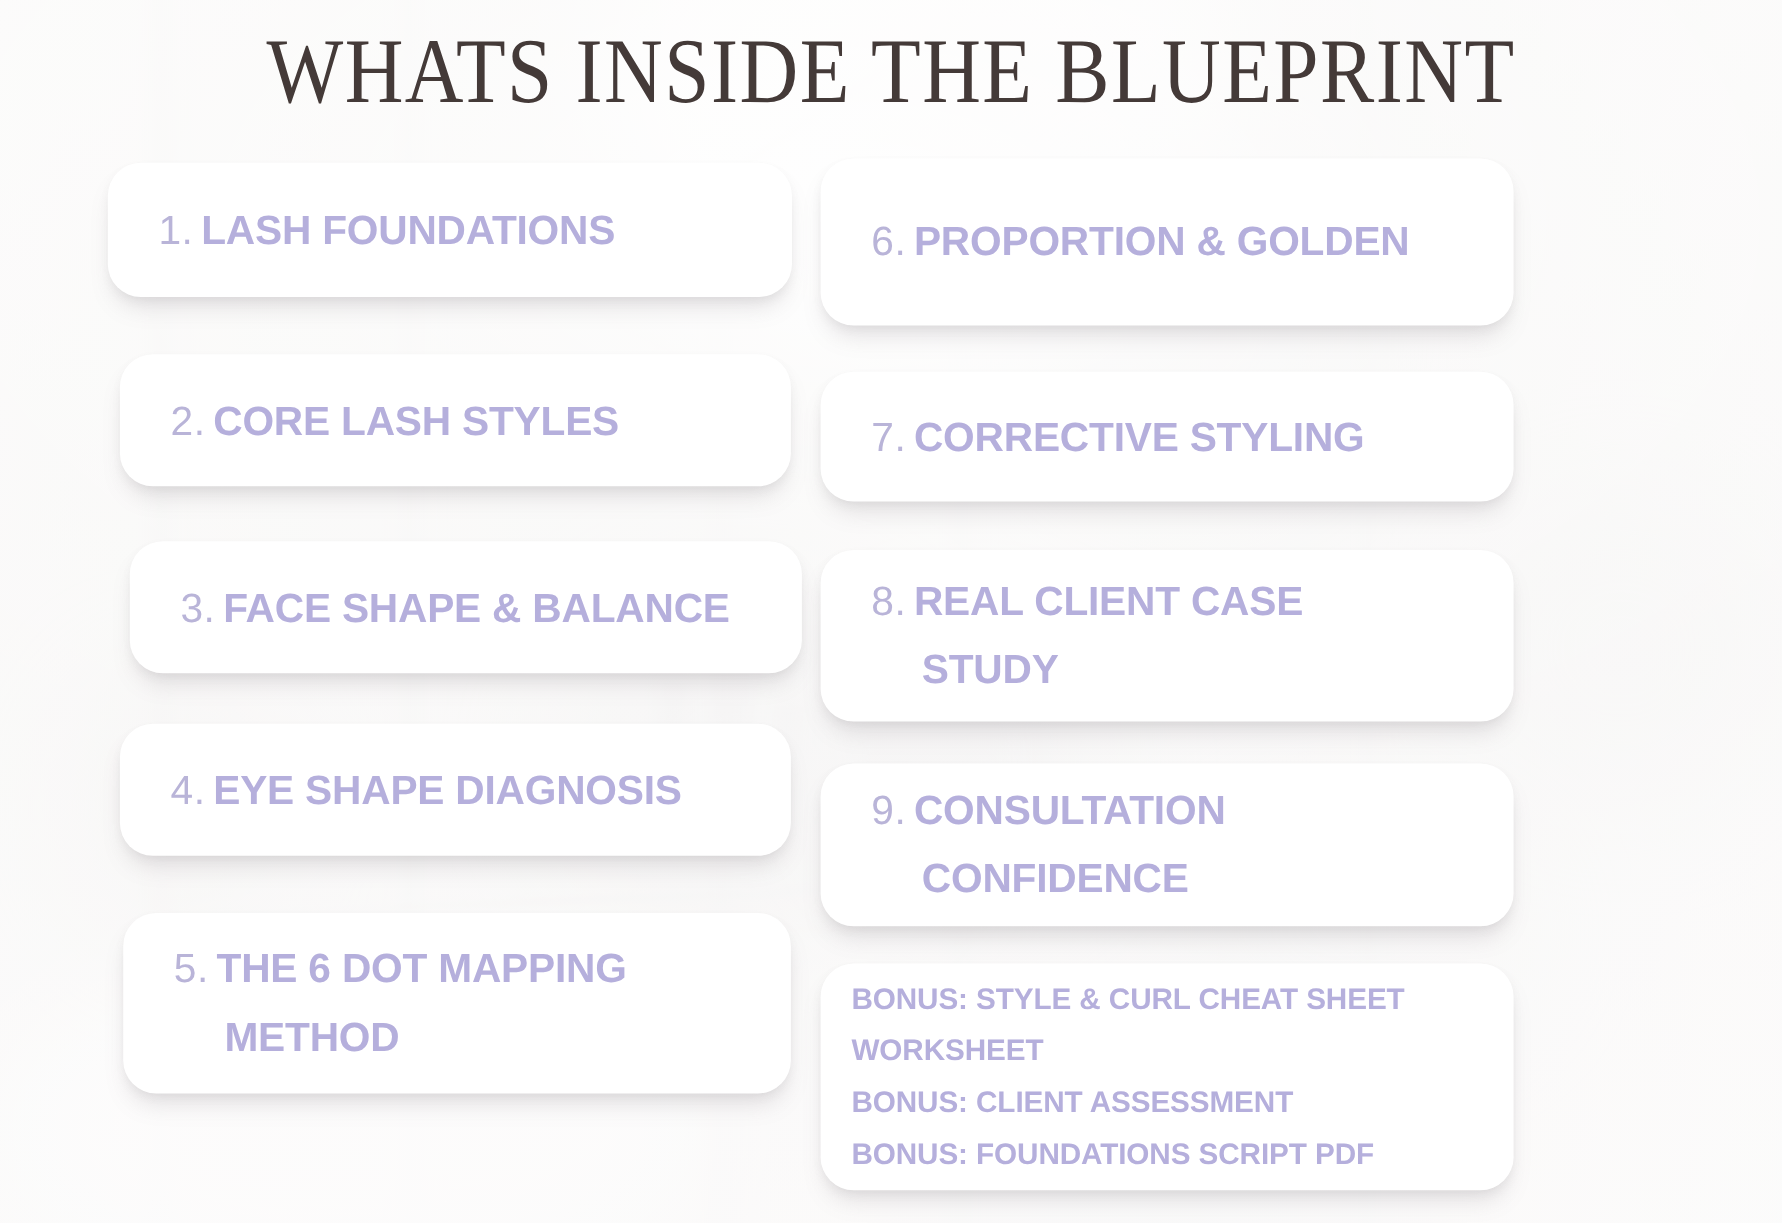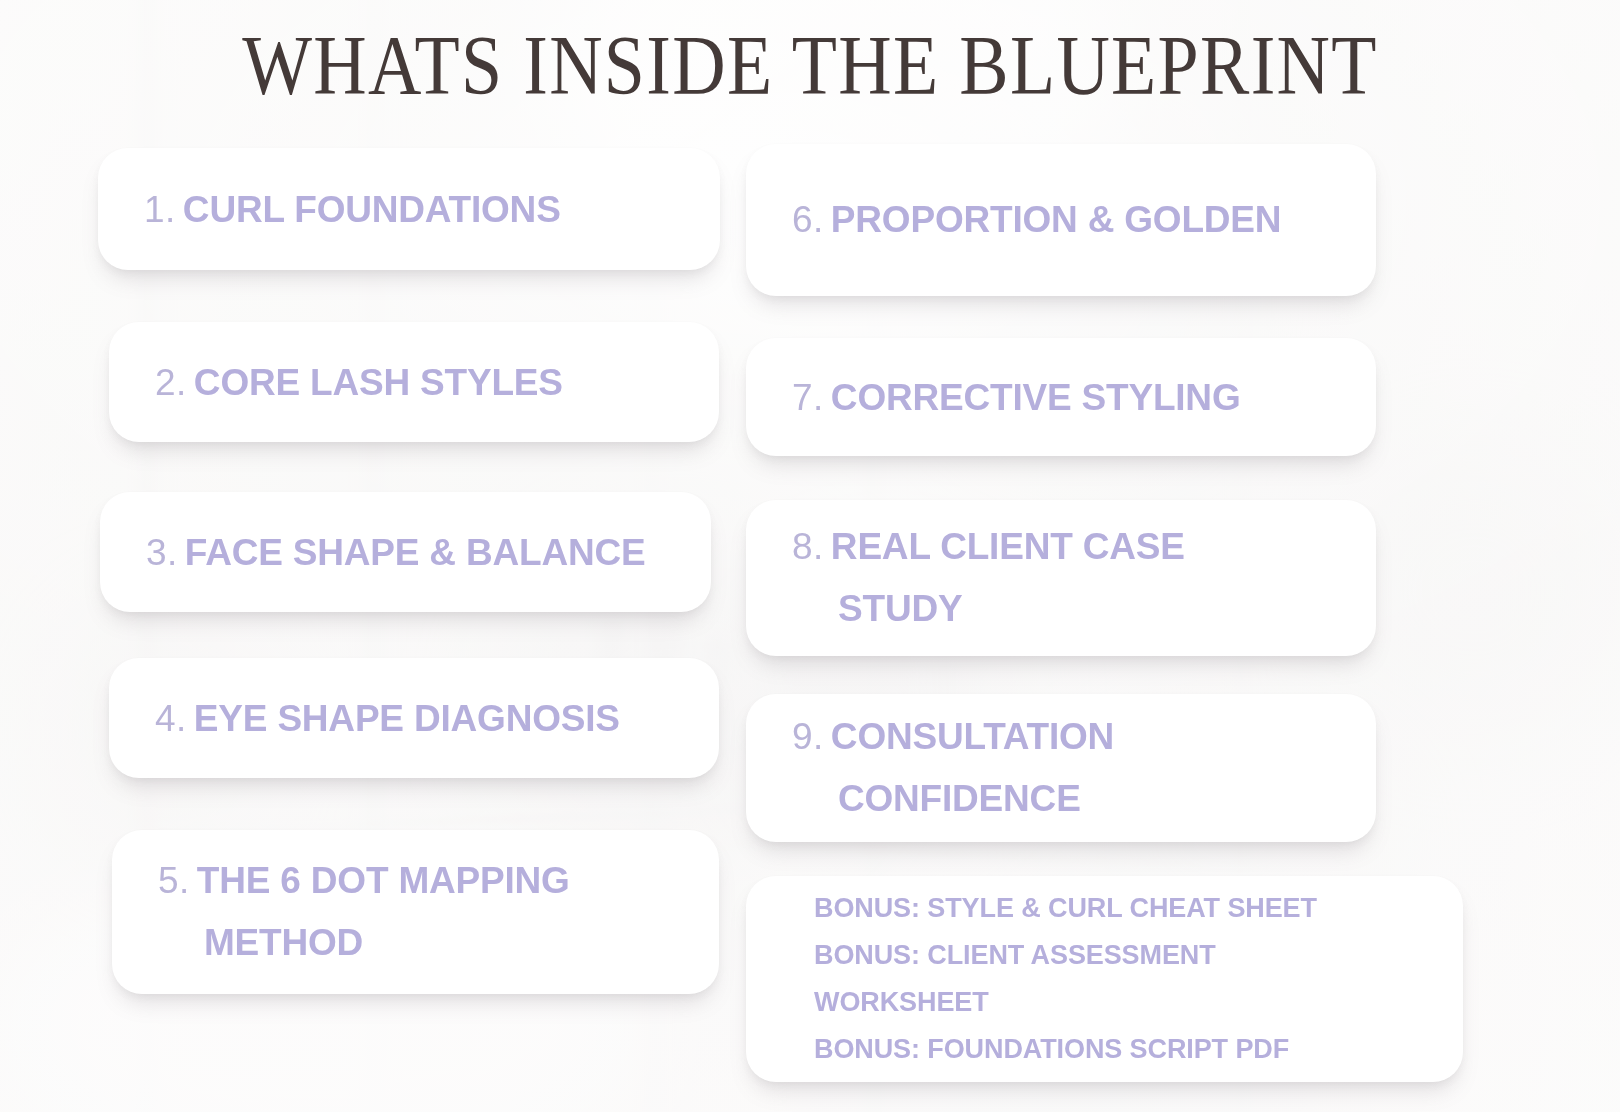--- a/index.html
+++ b/index.html
@@ -148,30 +148,30 @@
   }
 
   
   .card-body { padding-left:46px; padding-right:20px; }
   .card-body .card-text { margin-left:0; }
   .wrap2 .line2 { display:block; padding-left:46px; }
 
   
   #card-1 { width:622px; height:122px; margin-left:0;  margin-bottom:52px; }
   #card-2 { width:610px; height:120px; margin-left:11px; margin-bottom:50px; }
-  #card-3 { width:611px; height:120px; margin-left:2px; margin-bottom:46px; }
+  #card-3 { width:611px; height:120px; margin-left:20px; margin-bottom:46px; }
   #card-4 { width:610px; height:120px; margin-left:11px; margin-bottom:52px; }
   #card-5 { width:607px; height:164px; margin-left:14px; }
 
   
   #card-6 { width:630px; height:152px; margin-left:0; margin-bottom:42px; }
   #card-7 { width:630px; height:118px; margin-left:0; margin-bottom:44px; }
   #card-8 { width:630px; height:156px; margin-left:0; margin-bottom:38px; }
   #card-9 { width:630px; height:148px; margin-left:0; margin-bottom:34px; }
-  #card-bonus { width:717px; height:206px; margin-left:0; align-items:center;padding-left:40px; }
+  #card-bonus { width:630px; height:206px; margin-left:0; align-items:center; }
 
   #card-6 .card-text, #card-8 .card-text, #card-9 .card-text { line-height:62px; }
   #card-5 .card-text { line-height:62px; }
 
   
   .bonus-body { padding-left:28px; padding-right:18px; }
   .bonus-line {
     display:block;
     font-weight:700;
     font-size:27px;
@@ -219,21 +219,21 @@
     <div class="streak s5"></div>
   </div>
   <div id="bg-fog"></div>
 
   <h1 id="page-title">WHATS INSIDE THE BLUEPRINT</h1>
 
   <div class="column" id="col-left">
 
     <div class="card" id="card-1">
       <div class="card-body">
-        <span class="card-text"><span class="card-num">1.</span><span>CURL FOUNDATIONS</span></span>
+        <span class="card-text"><span class="card-num">1.</span><span>LASH FOUNDATIONS</span></span>
       </div>
     </div>
 
     <div class="card" id="card-2">
       <div class="card-body">
         <span class="card-text"><span class="card-num">2.</span><span>CORE LASH STYLES</span></span>
       </div>
     </div>
 
     <div class="card" id="card-3">
@@ -278,21 +278,21 @@
 
     <div class="card wrap2" id="card-9">
       <div class="card-body">
         <span class="card-text"><span class="card-num">9.</span><span>CONSULTATION</span><span class="line2">CONFIDENCE</span></span>
       </div>
     </div>
 
     <div class="card" id="card-bonus">
       <div class="bonus-body">
         <span class="bonus-line">BONUS: STYLE &amp; CURL CHEAT SHEET</span>
+        <span class="bonus-line">WORKSHEET</span>
         <span class="bonus-line">BONUS: CLIENT ASSESSMENT</span>
-        <span class="bonus-line">WORKSHEET</span>
         <span class="bonus-line">BONUS: FOUNDATIONS SCRIPT PDF</span>
       </div>
     </div>
 
   </div>
 
 </div>
 
 </body></html>

